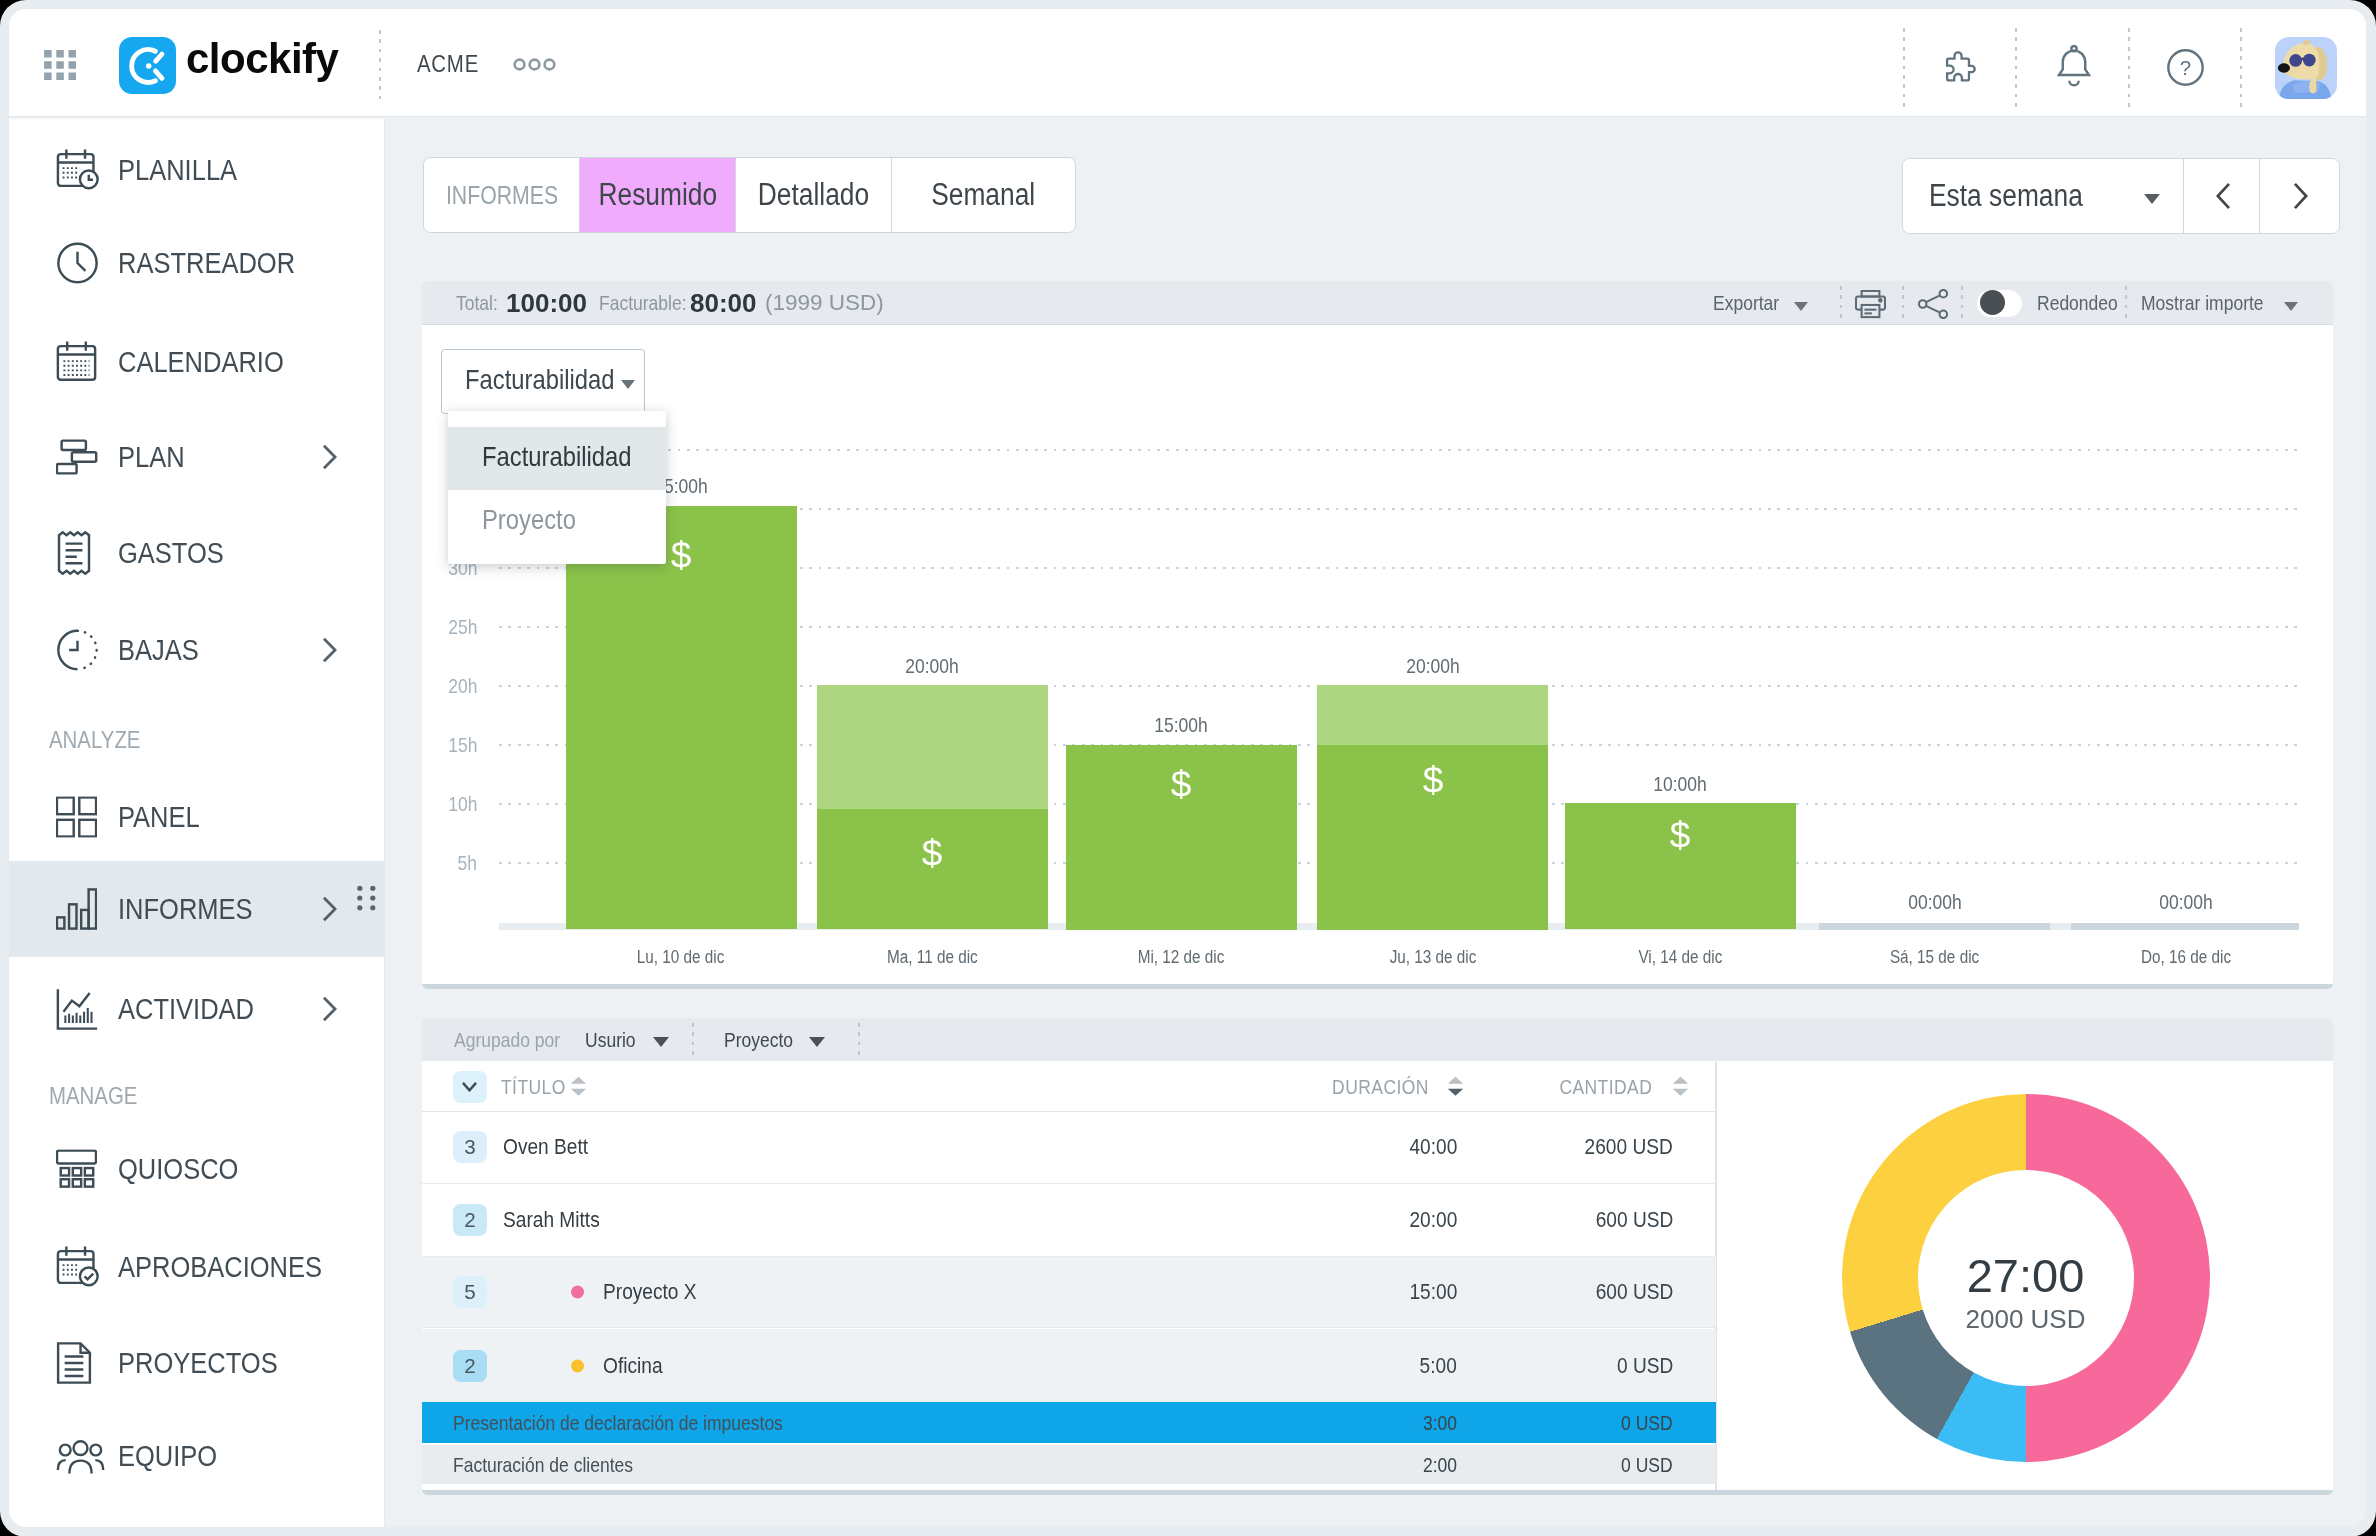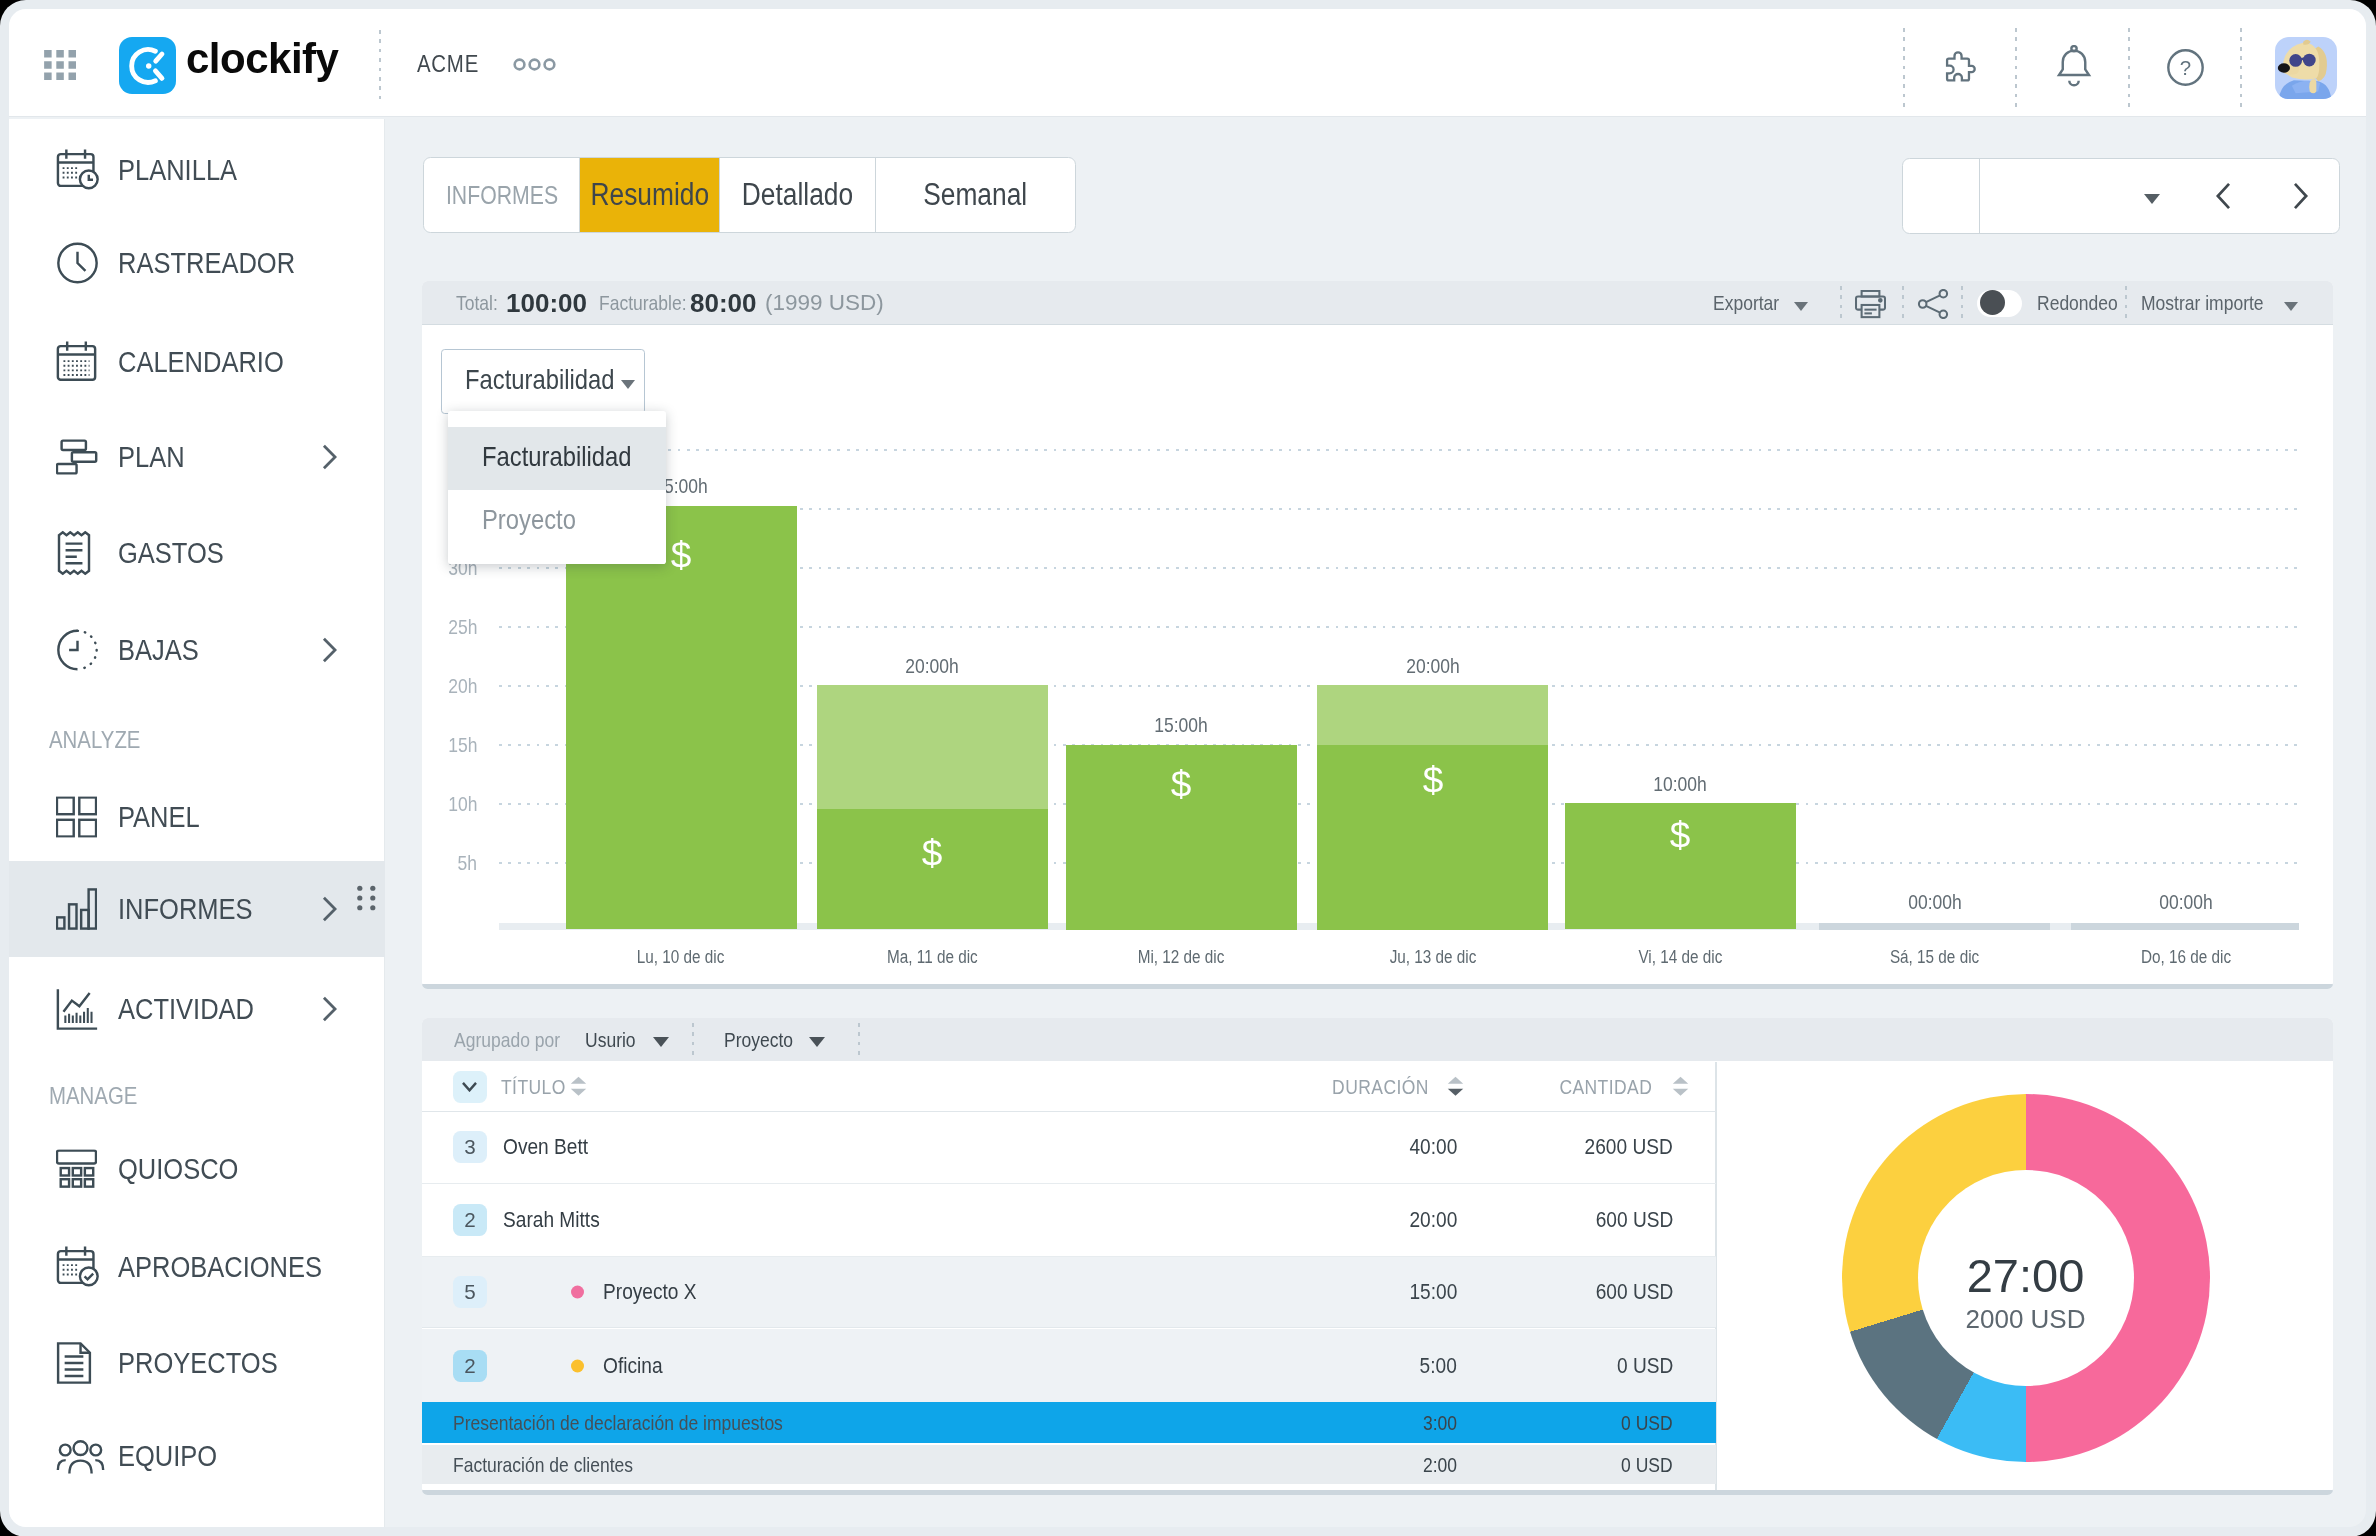--- a/index.html
+++ b/index.html
@@ -288,31 +288,34 @@
     </svg>
     <div class="lbl"><span class="cx ol">EQUIPO</span></div>
   </div>
 </div>
 
 <div id="main-controls">
   <div class="tabgrp" style="left:423px;width:653px">
     <div style="width:155px;color:#9aa4ab;font-size:25px">
             <span class="cx oc">INFORMES</span>
           </div>
-    <div style="width:140px;background:#eab308">
+    <div style="width:156px;background:#f0abfc">
             <span class="cx oc">Resumido</span>
           </div>
     <div style="width:156px">
             <span class="cx oc">Detallado</span>
           </div>
     <div style="flex:1">
             <span class="cx oc">Semanal</span>
           </div>
   </div>
   <div class="tabgrp" style="left:1902px;top:158px;width:438px">
+    <div style="width:280px;justify-content:flex-start;padding-left:26px">
+            <span class="cx ol">Esta semana</span>
+          </div>
     <div style="width:76px"></div>
     <div style="flex:1"></div>
   </div>
   <div class="abs" style="left:2144px;top:190px"><span class="caret"></span></div>
   <svg class="abs" style="left:2214px;top:182px" width="17" height="28" viewBox="0 0 18 30" fill="none" stroke="#40484e" stroke-width="2.9">
           <path d="M16 2 L4 15 L16 28"></path>
         </svg>
   <svg class="abs" style="left:2293px;top:182px" width="17" height="28" viewBox="0 0 18 30" fill="none" stroke="#40484e" stroke-width="2.9">
           <path d="M2 2 L14 15 L2 28"></path>
         </svg>

